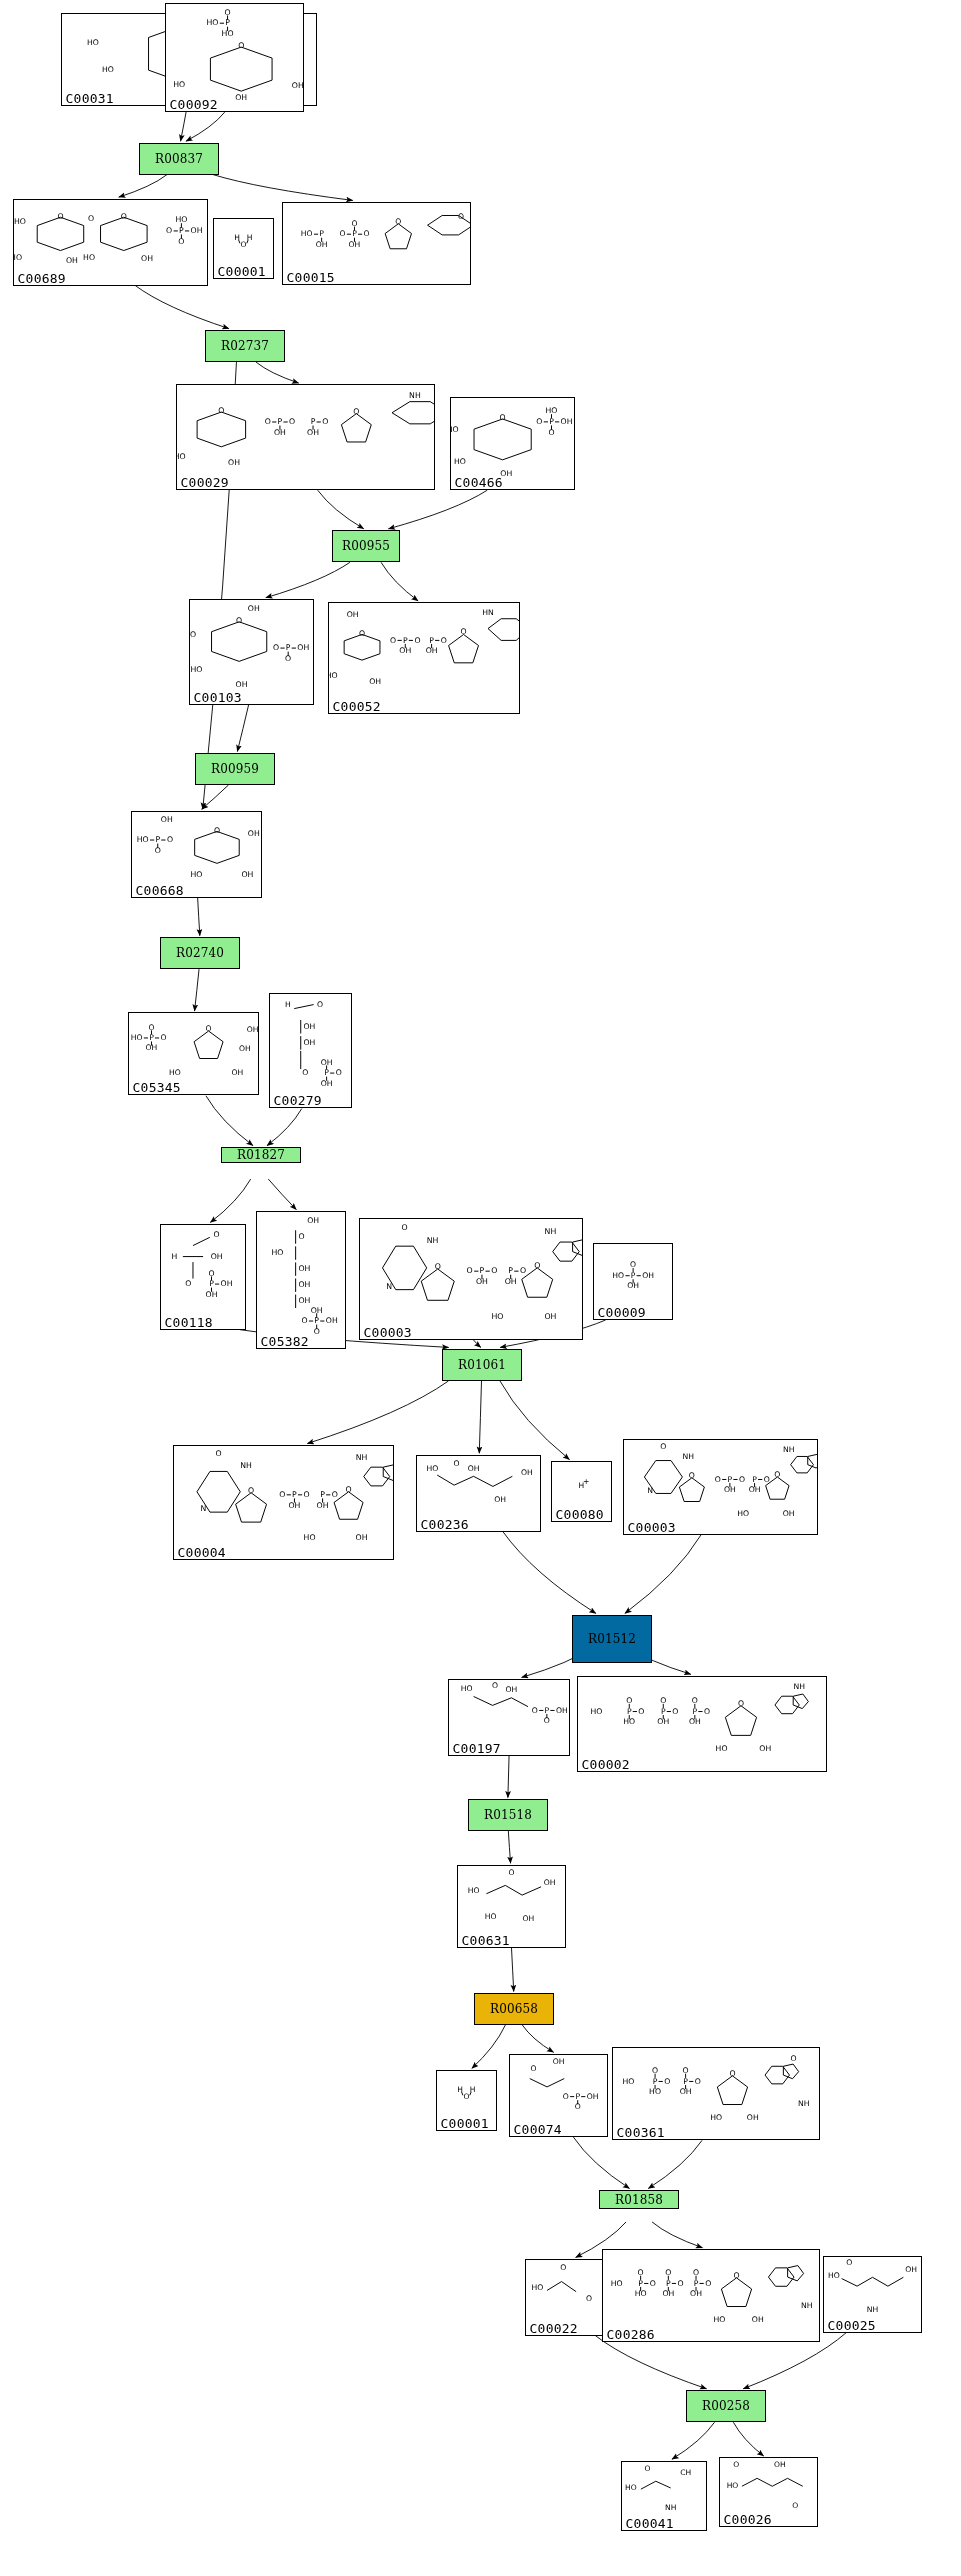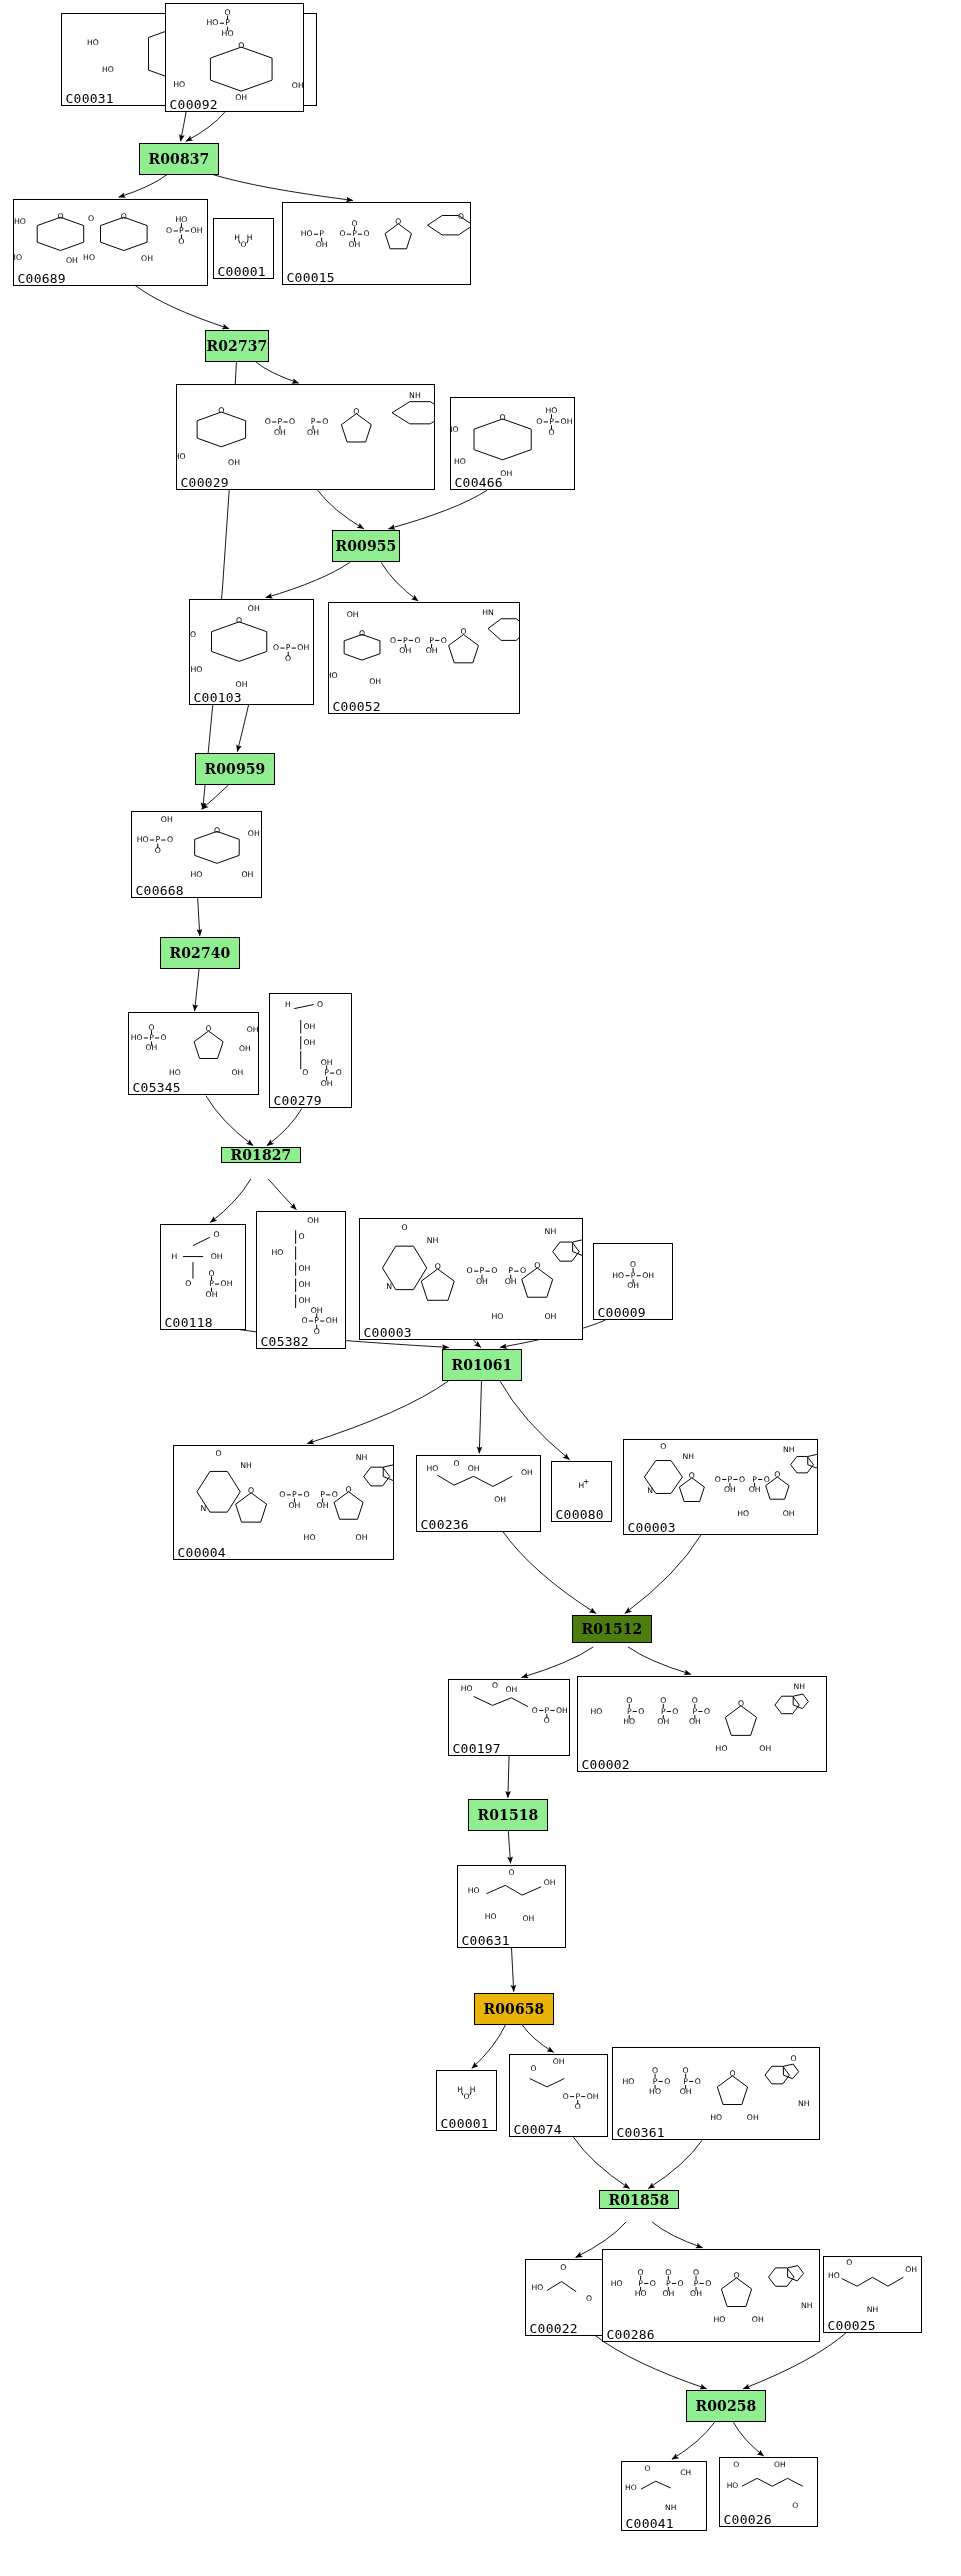--- a/index.html
+++ b/index.html
@@ -31,24 +31,23 @@
     white-space:nowrap;
     line-height:8.6px;
   }
   .rxn{
     position:absolute;
     background:#90ee90;
     border:0.9px solid #000;
     box-sizing:border-box;
     display:flex;align-items:center;justify-content:center;
     font-family:"DejaVu Serif", serif;
-    font-size:14px;
+    font-size:12px;
     color:#000;
     letter-spacing:0.1px;
-    font-weight:bold;
   }
   svg.mol{width:100%;height:100%;display:block;}
   svg.mol text{
     font-family:"DejaVu Sans", sans-serif;
     font-size:11px;
     fill:#000;
     dominant-baseline:middle;
   }
   svg.mol line,svg.mol path,svg.mol polyline{stroke:#000;stroke-width:1.4;fill:none;}
 </style>
@@ -751,39 +750,39 @@
           <text x="8.2832" y="40.993781094527364" text-anchor="start" font-size="8">HO</text>
           <polyline points="30.4 41.0 52.5 29.5 74.5 41.0 96.6 29.5 118.7 41.0"></polyline>
           <text x="107.6816" y="68.86955223880597" text-anchor="middle" font-size="8">O</text>
         </svg>
       </div>
       <span class="cid">C00026</span>
     </div>
     <div class="rxn" style="left: 139px; top: 143px; width: 80px; height: 32px; background: rgb(144, 238, 144);">
       <span>R00837</span>
     </div>
-    <div class="rxn" style="left: 205px; top: 330px; width: 64px; height: 32px; background: rgb(144, 238, 144);">
+    <div class="rxn" style="left: 205px; top: 330px; width: 80px; height: 32px; background: rgb(144, 238, 144);">
       <span>R02737</span>
     </div>
     <div class="rxn" style="left: 332px; top: 530px; width: 68px; height: 32px; background: rgb(144, 238, 144);">
       <span>R00955</span>
     </div>
     <div class="rxn" style="left: 195px; top: 753px; width: 80px; height: 32px; background: rgb(144, 238, 144);">
       <span>R00959</span>
     </div>
     <div class="rxn" style="left: 160px; top: 937px; width: 80px; height: 32px; background: rgb(144, 238, 144);">
       <span>R02740</span>
     </div>
     <div class="rxn" style="left: 221px; top: 1147px; width: 80px; height: 16px; background: rgb(144, 238, 144);">
       <span>R01827</span>
     </div>
     <div class="rxn" style="left: 442px; top: 1349px; width: 80px; height: 32px; background: rgb(144, 238, 144);">
       <span>R01061</span>
     </div>
-    <div class="rxn" style="left: 572px; top: 1615px; width: 80px; height: 28px; background: #4d7c0f;">
+    <div class="rxn" style="left: 572px; top: 1615px; width: 80px; height: 48px; background: #0369a1;">
       <span>R01512</span>
     </div>
     <div class="rxn" style="left: 468px; top: 1799px; width: 80px; height: 32px; background: rgb(144, 238, 144); justify-content: center;">
       <span>R01518</span>
     </div>
     <div class="rxn" style="left: 474px; top: 1993px; width: 80px; height: 32px; background: #eab308;">
       <span>R00658</span>
     </div>
     <div class="rxn" style="left: 599px; top: 2190px; width: 80px; height: 19px; background: rgb(144, 238, 144);">
       <span>R01858</span>

